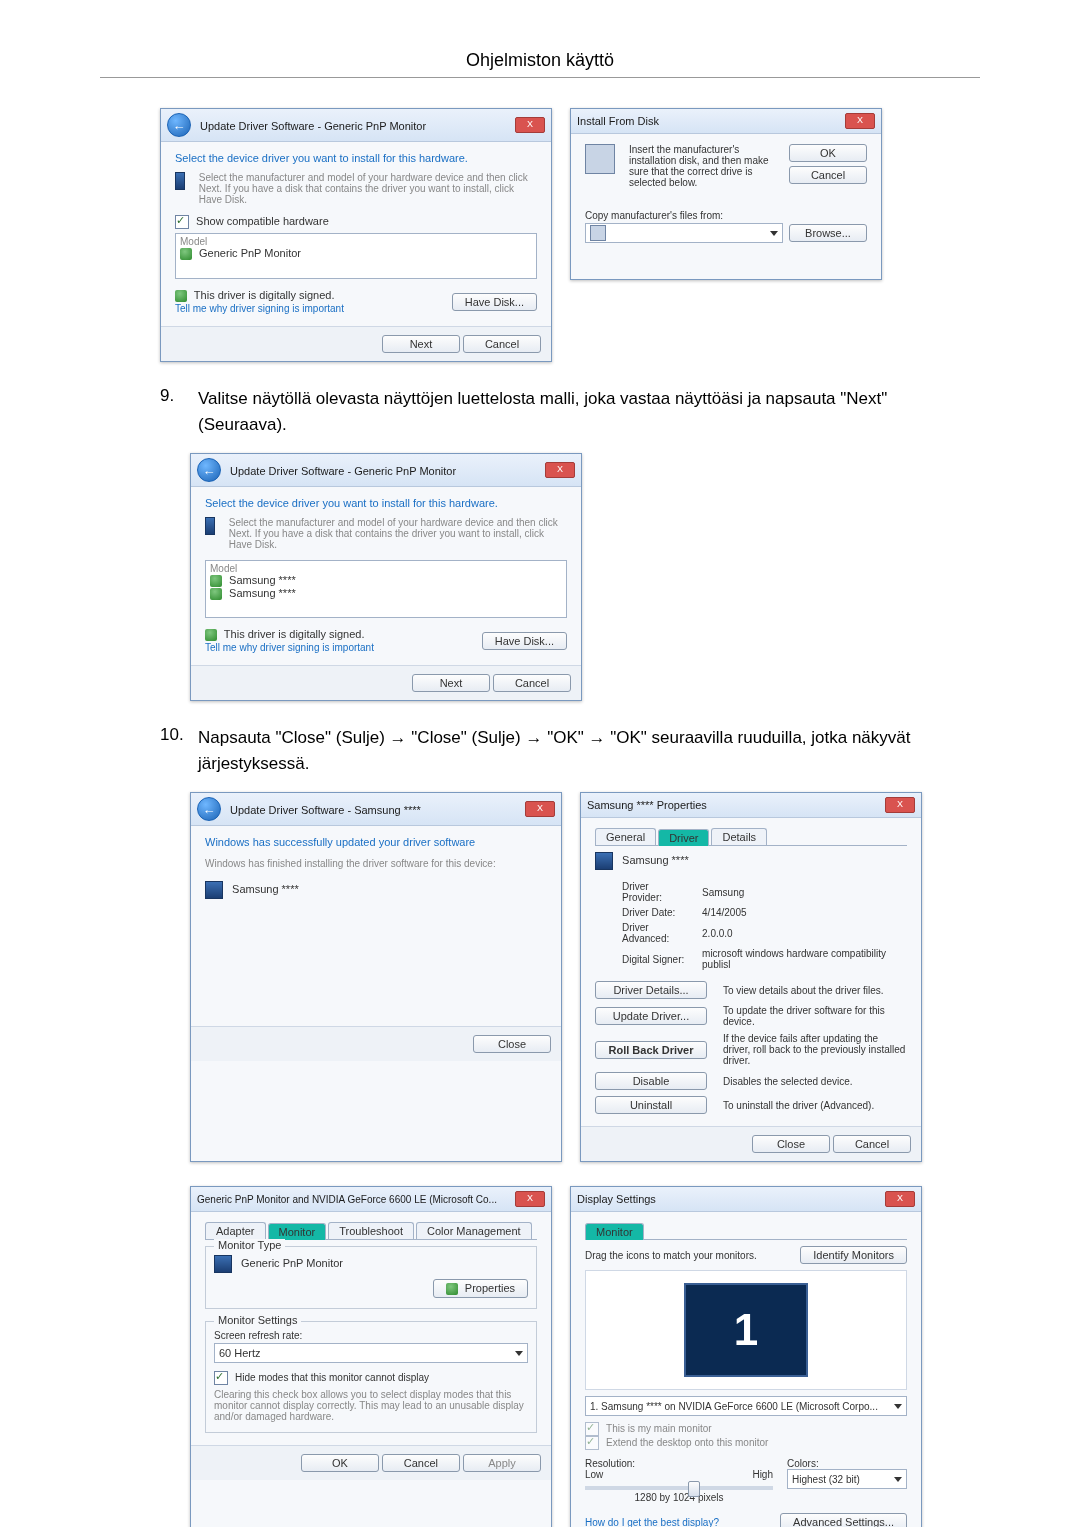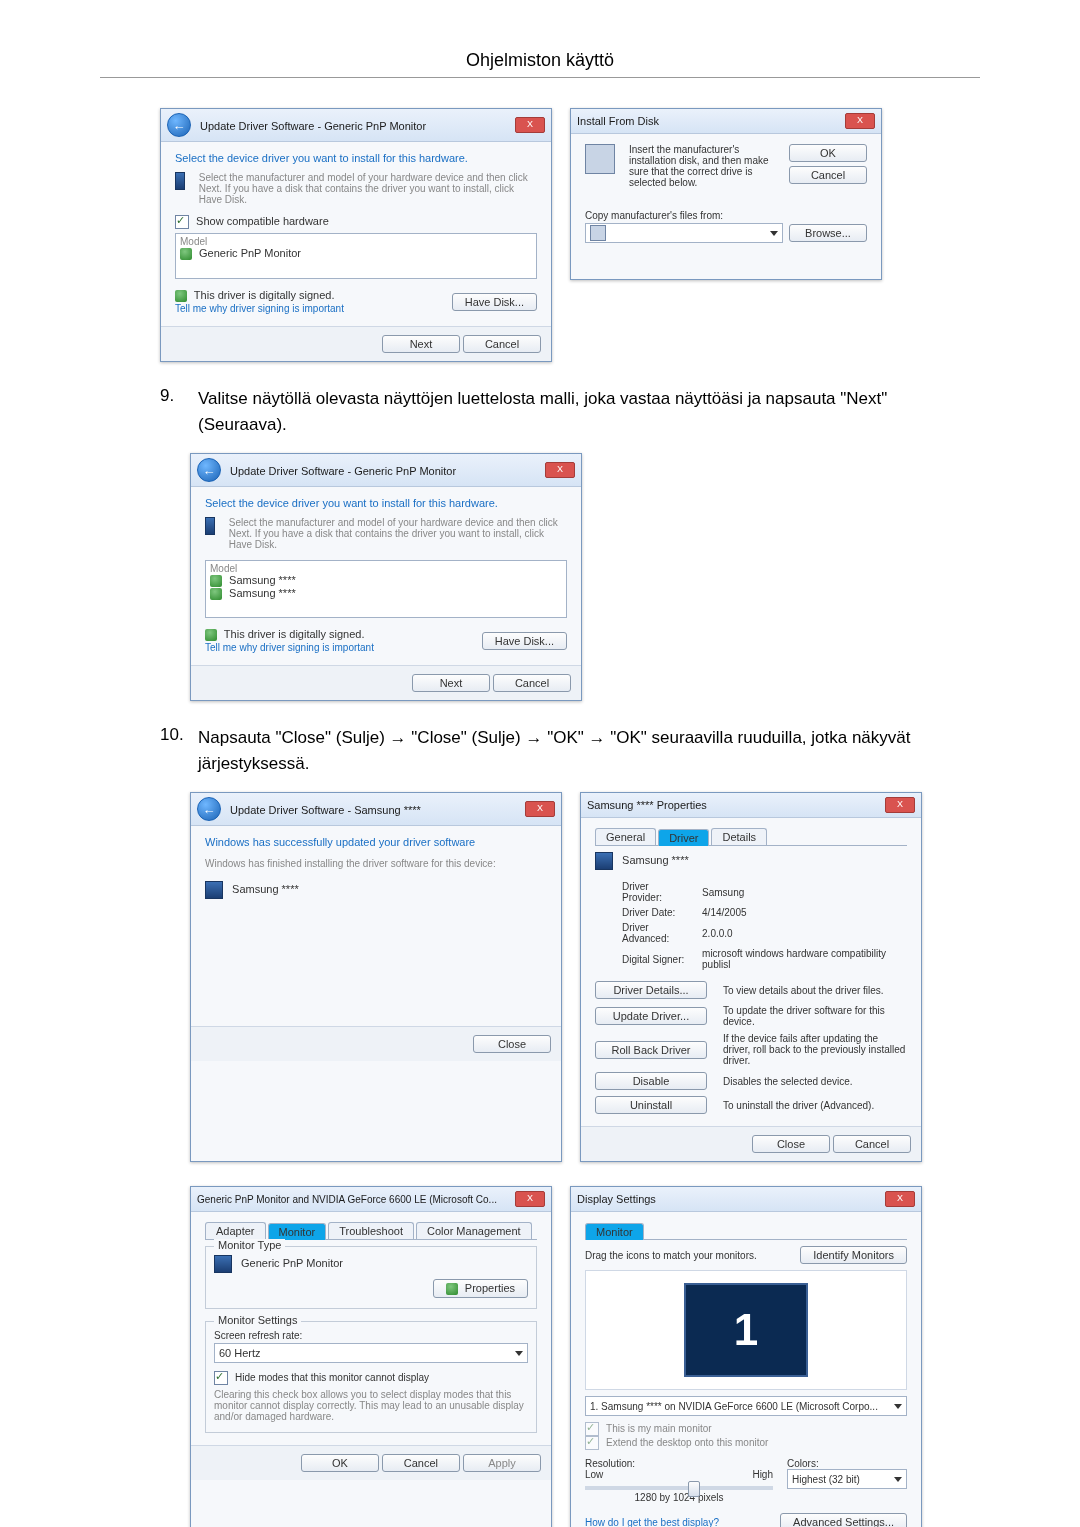--- a/index.html
+++ b/index.html
@@ -173,21 +173,21 @@
 }
 .tab {
   border: 1px solid #a3b2c7;
   border-bottom: none;
   background: #eef2f8;
   padding: 2px 10px;
   margin-right: 2px;
   border-radius: 3px 3px 0 0;
 }
 .tab.active {
-  background: #0ea5e9;
+  background: #14b8a6;
   position: relative;
   top: 1px;
 }
 .slider {
   height: 4px;
   background: #cfd8e5;
   position: relative;
   margin: 6px 0 2px 0;
 }
 .slider .thumb {
@@ -419,21 +419,21 @@
           </table>
         <div class="flex-between" style="margin-bottom:6px;">
           <span class="btn" style="min-width:86px;">Driver Details...</span>
           <span style="flex:1;margin-left:8px;font-size:10px;">To view details about the driver files.</span>
         </div>
         <div class="flex-between" style="margin-bottom:6px;">
           <span class="btn" style="min-width:86px;">Update Driver...</span>
           <span style="flex:1;margin-left:8px;font-size:10px;">To update the driver software for this device.</span>
         </div>
         <div class="flex-between" style="margin-bottom:6px;">
-          <span class="btn" style="min-width:86px;">Roll Back Driver</span>
+          <span class="btn" style="min-width:86px;font-weight:bold;">Roll Back Driver</span>
           <span style="flex:1;margin-left:8px;font-size:10px;">If the device fails after updating the driver, roll back to the previously installed driver.</span>
         </div>
         <div class="flex-between" style="margin-bottom:6px;">
           <span class="btn" style="min-width:86px;">Disable</span>
           <span style="flex:1;margin-left:8px;font-size:10px;">Disables the selected device.</span>
         </div>
         <div class="flex-between">
           <span class="btn" style="min-width:86px;">Uninstall</span>
           <span style="flex:1;margin-left:8px;font-size:10px;">To uninstall the driver (Advanced).</span>
         </div>

